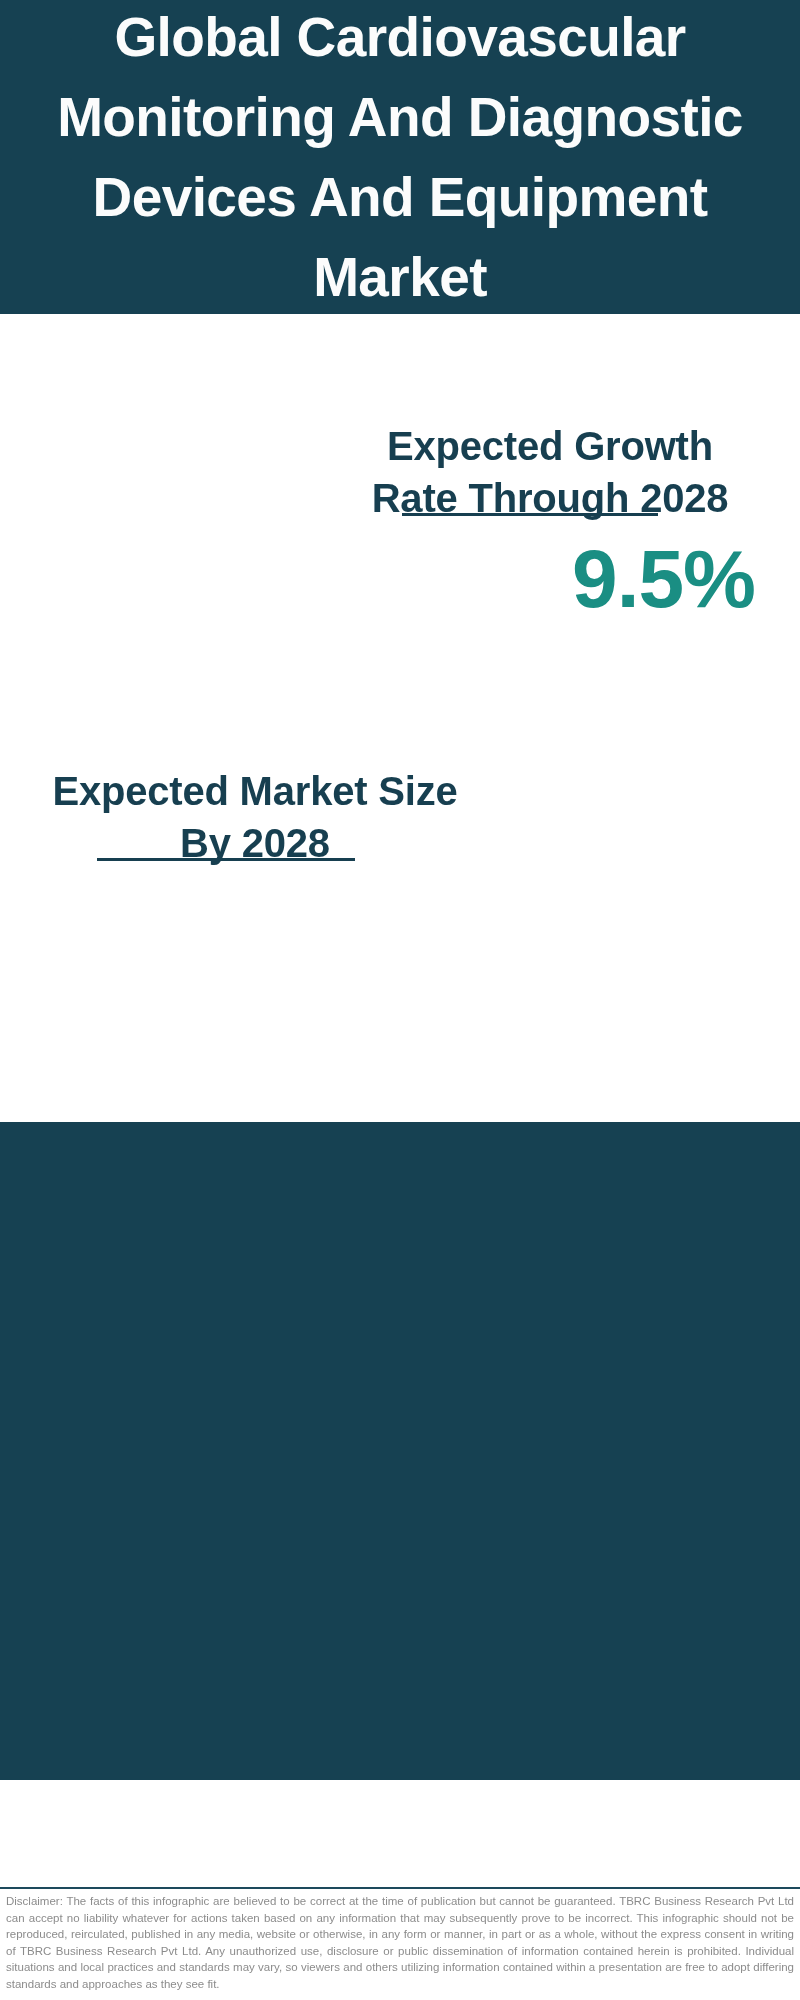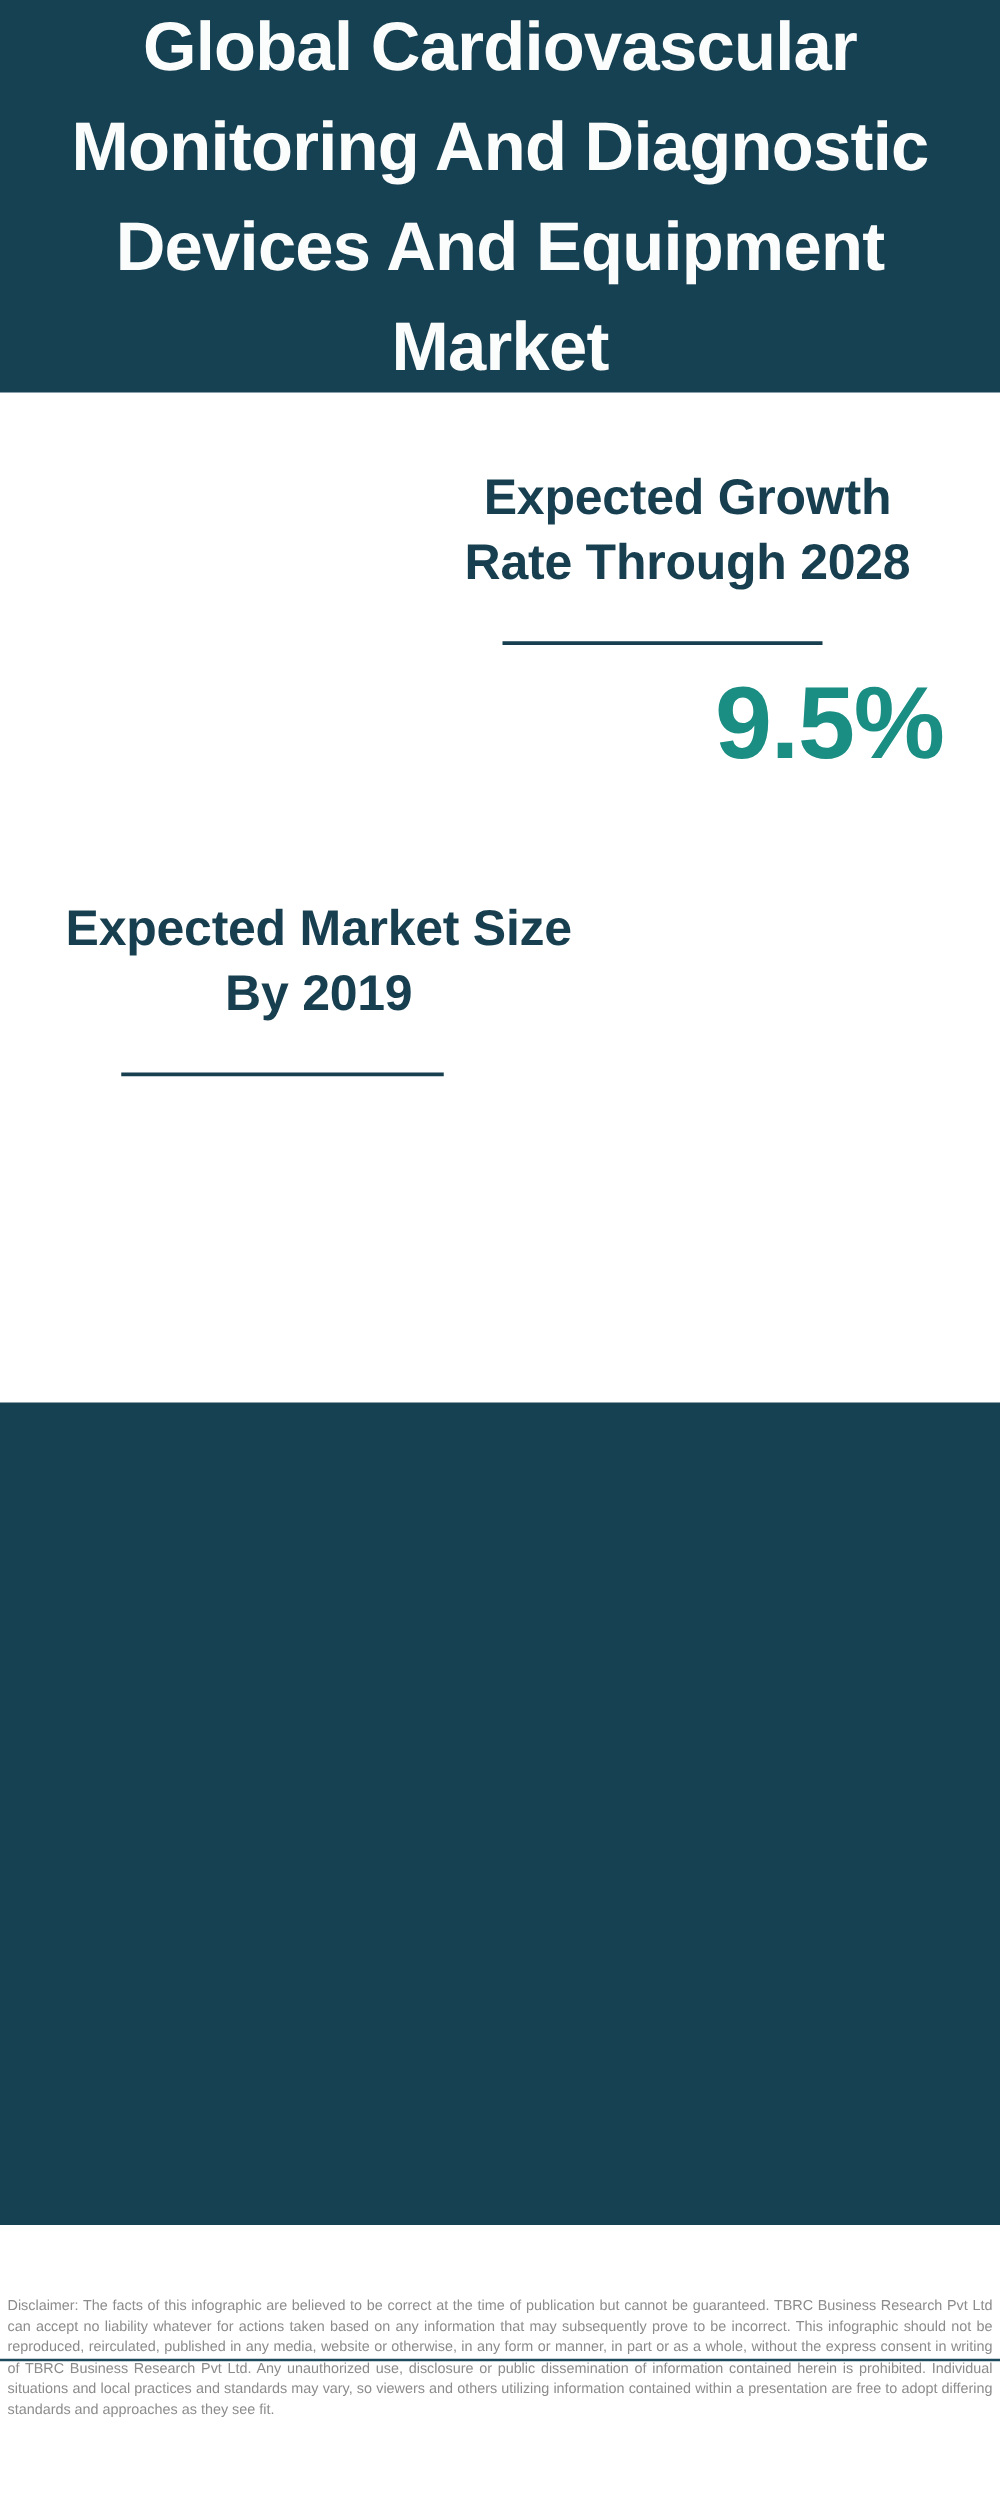--- a/index.html
+++ b/index.html
@@ -5,46 +5,46 @@
   html,body{margin:0;padding:0;}
   body{width:800px;height:2000px;background:#ffffff;font-family:"Liberation Sans",sans-serif;overflow:hidden;}
   .page{position:relative;width:800px;height:2000px;background:#fff;}
 
   
   .hdr{position:absolute;left:0;top:0;width:800px;height:314px;background:#164152;}
   .hdr h1{position:absolute;left:50px;top:-3px;width:700px;margin:0;color:#fbfcfc;
           font-size:55px;font-weight:bold;text-align:center;line-height:80px;letter-spacing:-0.6px;}
 
   
-  .stat-label{position:absolute;color:#173f50;font-size:40px;font-weight:bold;text-align:center;line-height:52px;letter-spacing:-0.2px;}
+  .stat-label{position:absolute;color:#173f50;font-size:40px;font-weight:bold;text-align:center;line-height:52px;letter-spacing:-0.2px;margin-top:48px;}
   .rule{position:absolute;height:3px;background:#173f50;}
   .stat-value{position:absolute;color:#1a8e83;font-size:82px;font-weight:bold;text-align:right;line-height:82px;letter-spacing:-1px;}
 
   .para{position:absolute;background:#1f9288;}
 
   
   .band{position:absolute;left:0;top:1122px;width:800px;height:658px;background:#164152;}
-  .disc{position:absolute;left:6px;top:1837px;width:788px;color:#8c8c8c;font-size:11.5px;line-height:16.5px;text-align:justify;}
+  .disc{position:absolute;left:6px;top:1893px;width:788px;color:#8c8c8c;font-size:11.5px;line-height:16.5px;text-align:justify;}
   .hline{position:absolute;left:0;top:1887px;width:800px;height:2px;background:#1d4a5c;}
 </style>
 </head>
 <body>
 
 <div class="page">
 
   <div class="hdr">
     <h1>Global Cardiovascular Monitoring And Diagnostic Devices And Equipment Market</h1>
   </div>
 
   <div class="para" id="para1"></div>
   <div class="stat-label" style="left:345px;top:372px;width:410px;">Expected Growth Rate Through 2028</div>
   <div class="rule" style="left:402px;top:513px;width:256px;"></div>
   <div class="stat-value" style="left:345px;top:538px;width:410px;">9.5%</div>
 
   <div class="para" id="para2"></div>
-  <div class="stat-label" style="left:50px;top:717px;width:410px;">Expected Market Size By 2019</div>
+  <div class="stat-label" style="left:50px;top:717px;width:410px;">Expected Market Size By 2028</div>
   <div class="rule" style="left:97px;top:858px;width:258px;"></div>
 
   <div class="band"></div>
 
   <div class="hline"></div>
   <div class="disc">Disclaimer: The facts of this infographic are believed to be correct at the time of publication but cannot be guaranteed. TBRC Business Research Pvt Ltd can accept no liability whatever for actions taken based on any information that may subsequently prove to be incorrect. This infographic should not be reproduced, reirculated, published in any media, website or otherwise, in any form or manner, in part or as a whole, without the express consent in writing of TBRC Business Research Pvt Ltd. Any unauthorized use, disclosure or public dissemination of information contained herein is prohibited. Individual situations and local practices and standards may vary, so viewers and others utilizing information contained within a presentation are free to adopt differing standards and approaches as they see fit.</div>
 </div>
 
 </body></html>

